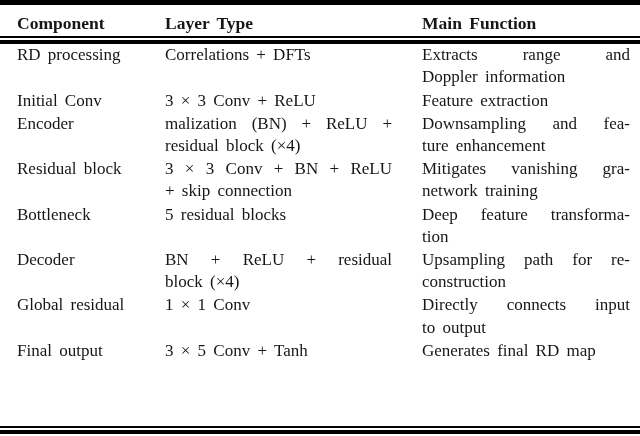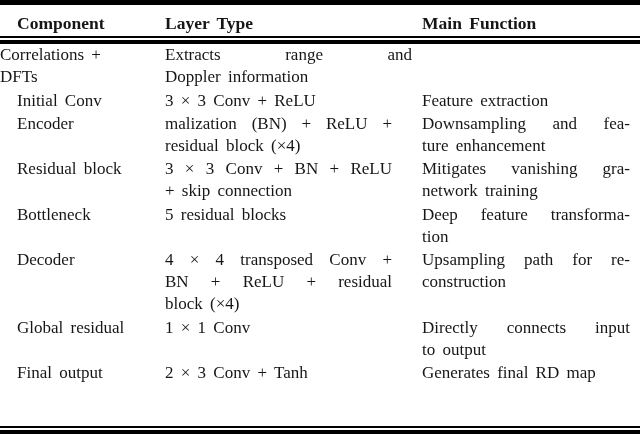--- a/index.html
+++ b/index.html
@@ -80,20 +80,23 @@
     </div>
     <div class="cell c3">
       <div class="line">Main Function</div>
     </div>
   </div>
 
   <div class="hdr-rule"></div>
 
   <div class="tbody">
       <div class="row">
+        <div class="cell c1">
+          <div class="line">RD processing</div>
+        </div>
         <div class="cell c2">
           <div class="line">Correlations + DFTs</div>
         </div>
         <div class="cell c3">
           <div class="line just">Extracts range and</div>
           <div class="line">Doppler information</div>
         </div>
       </div>
       <div class="row">
         <div class="cell c1">
@@ -142,21 +145,20 @@
         <div class="cell c3">
           <div class="line just">Deep feature transforma-</div>
           <div class="line">tion</div>
         </div>
       </div>
       <div class="row">
         <div class="cell c1">
           <div class="line">Decoder</div>
         </div>
         <div class="cell c2">
-          <div class="line just">4 × 4 transposed Conv +</div>
           <div class="line just">BN + ReLU + residual</div>
           <div class="line">block (×4)</div>
         </div>
         <div class="cell c3">
           <div class="line just">Upsampling path for re-</div>
           <div class="line">construction</div>
         </div>
       </div>
       <div class="row">
         <div class="cell c1">
@@ -168,21 +170,21 @@
         <div class="cell c3">
           <div class="line just">Directly connects input</div>
           <div class="line">to output</div>
         </div>
       </div>
       <div class="row">
         <div class="cell c1">
           <div class="line">Final output</div>
         </div>
         <div class="cell c2">
-          <div class="line">2 × 3 Conv + Tanh</div>
+          <div class="line">3 × 5 Conv + Tanh</div>
         </div>
         <div class="cell c3">
           <div class="line">Generates final RD map</div>
         </div>
       </div>
     </div>
 
   <div class="rule-bottom"></div>
 
 </div>

